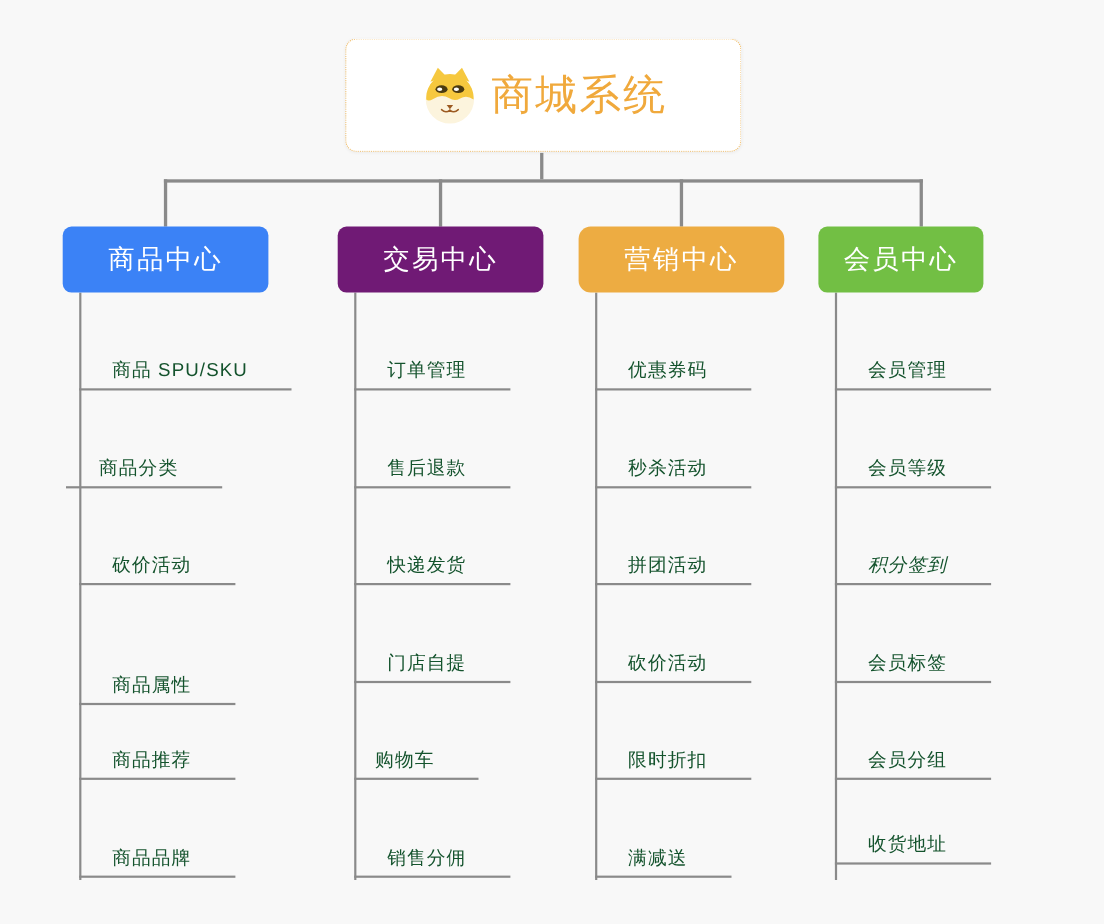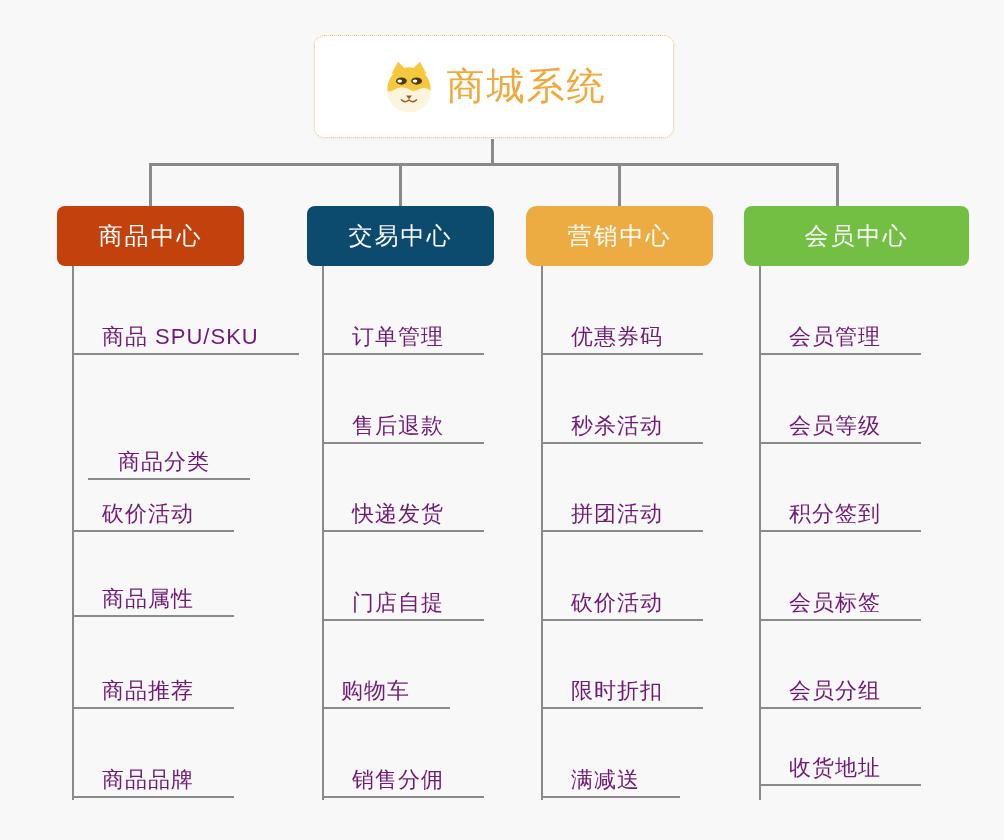--- a/index.html
+++ b/index.html
@@ -18,21 +18,21 @@
   .root svg{display:block;}
 
   .branch-header{
     position:absolute;top:206px;width:187px;height:60px;border-radius:8px;
     display:flex;align-items:center;justify-content:center;
     color:#ffffff;font-size:24px;letter-spacing:2px;white-space:nowrap;
     box-sizing:border-box;
   }
 
   .leaf{
-    position:absolute;height:34px;line-height:31px;font-size:22px;color:#701a75;
+    position:absolute;height:34px;line-height:31px;font-size:17px;color:#14532d;
     padding:0 40px 0 30px;border-bottom:2px solid #8a8a8a;
     white-space:nowrap;box-sizing:border-box;letter-spacing:1px;
   }
 </style>
 </head>
 <body>
 
 <div id="canvas">
 
   <div class="root">
@@ -63,43 +63,43 @@
       <div class="line" style="left: 149px; top: 163px; width: 3px; height: 43px;"></div>
       <div class="line" style="left: 72px; top: 266px; width: 2px; height: 534px;"></div>
       <div class="line" style="left: 399px; top: 163px; width: 3px; height: 43px;"></div>
       <div class="line" style="left: 322px; top: 266px; width: 2px; height: 534px;"></div>
       <div class="line" style="left: 618px; top: 163px; width: 3px; height: 43px;"></div>
       <div class="line" style="left: 541px; top: 266px; width: 2px; height: 534px;"></div>
       <div class="line" style="left: 836px; top: 163px; width: 3px; height: 43px;"></div>
       <div class="line" style="left: 759px; top: 266px; width: 2px; height: 534px;"></div>
     </div>
   <div id="branches">
-      <div class="branch-header" style="left: 57px; width: 187px; background: #c2410c;">商品中心</div>
+      <div class="branch-header" style="left: 57px; width: 187px; background: #3b82f6;">商品中心</div>
       <div class="leaf" style="left: 72px; top: 321px;">商品 SPU/SKU</div>
-      <div class="leaf" style="left: 88px; top: 410px; margin-top: 36px;">商品分类</div>
+      <div class="leaf" style="left: 60px; top: 410px;">商品分类</div>
       <div class="leaf" style="left: 72px; top: 498px;">砍价活动</div>
-      <div class="leaf" style="left: 72px; top: 583px;">商品属性</div>
+      <div class="leaf" style="left: 72px; top: 607px;">商品属性</div>
       <div class="leaf" style="left: 72px; top: 675px;">商品推荐</div>
       <div class="leaf" style="left: 72px; top: 764px;">商品品牌</div>
-      <div class="branch-header" style="left: 307px; width: 187px; background: #0c4a6e;">交易中心</div>
+      <div class="branch-header" style="left: 307px; width: 187px; background: #701a75;">交易中心</div>
       <div class="leaf" style="left: 322px; top: 321px;">订单管理</div>
       <div class="leaf" style="left: 322px; top: 410px;">售后退款</div>
       <div class="leaf" style="left: 322px; top: 498px;">快递发货</div>
       <div class="leaf" style="left: 322px; top: 587px;">门店自提</div>
       <div class="leaf" style="left: 322px; top: 675px; padding-left: 19px;">购物车</div>
       <div class="leaf" style="left: 322px; top: 764px;">销售分佣</div>
       <div class="branch-header" style="left: 526px; width: 187px; background: rgb(237, 172, 66); border-radius: 11px;">营销中心</div>
       <div class="leaf" style="left: 541px; top: 321px;">优惠券码</div>
       <div class="leaf" style="left: 541px; top: 410px;">秒杀活动</div>
       <div class="leaf" style="left: 541px; top: 498px;">拼团活动</div>
       <div class="leaf" style="left: 541px; top: 587px;">砍价活动</div>
       <div class="leaf" style="left: 541px; top: 675px;">限时折扣</div>
       <div class="leaf" style="left: 541px; top: 764px;">满减送</div>
-      <div class="branch-header" style="left: 744px; width: 225px; background: rgb(114, 191, 68);">会员中心</div>
+      <div class="branch-header" style="left: 744px; width: 150px; background: rgb(114, 191, 68);">会员中心</div>
       <div class="leaf" style="left: 759px; top: 321px;">会员管理</div>
       <div class="leaf" style="left: 759px; top: 410px; text-align: center;">会员等级</div>
-      <div class="leaf" style="left: 759px; top: 498px;">积分签到</div>
+      <div class="leaf" style="left: 759px; top: 498px; font-style: italic;">积分签到</div>
       <div class="leaf" style="left: 759px; top: 587px;">会员标签</div>
       <div class="leaf" style="left: 759px; top: 675px;">会员分组</div>
       <div class="leaf" style="left: 759px; top: 752px;">收货地址</div>
     </div>
 
 </div>
 
 </body></html>

